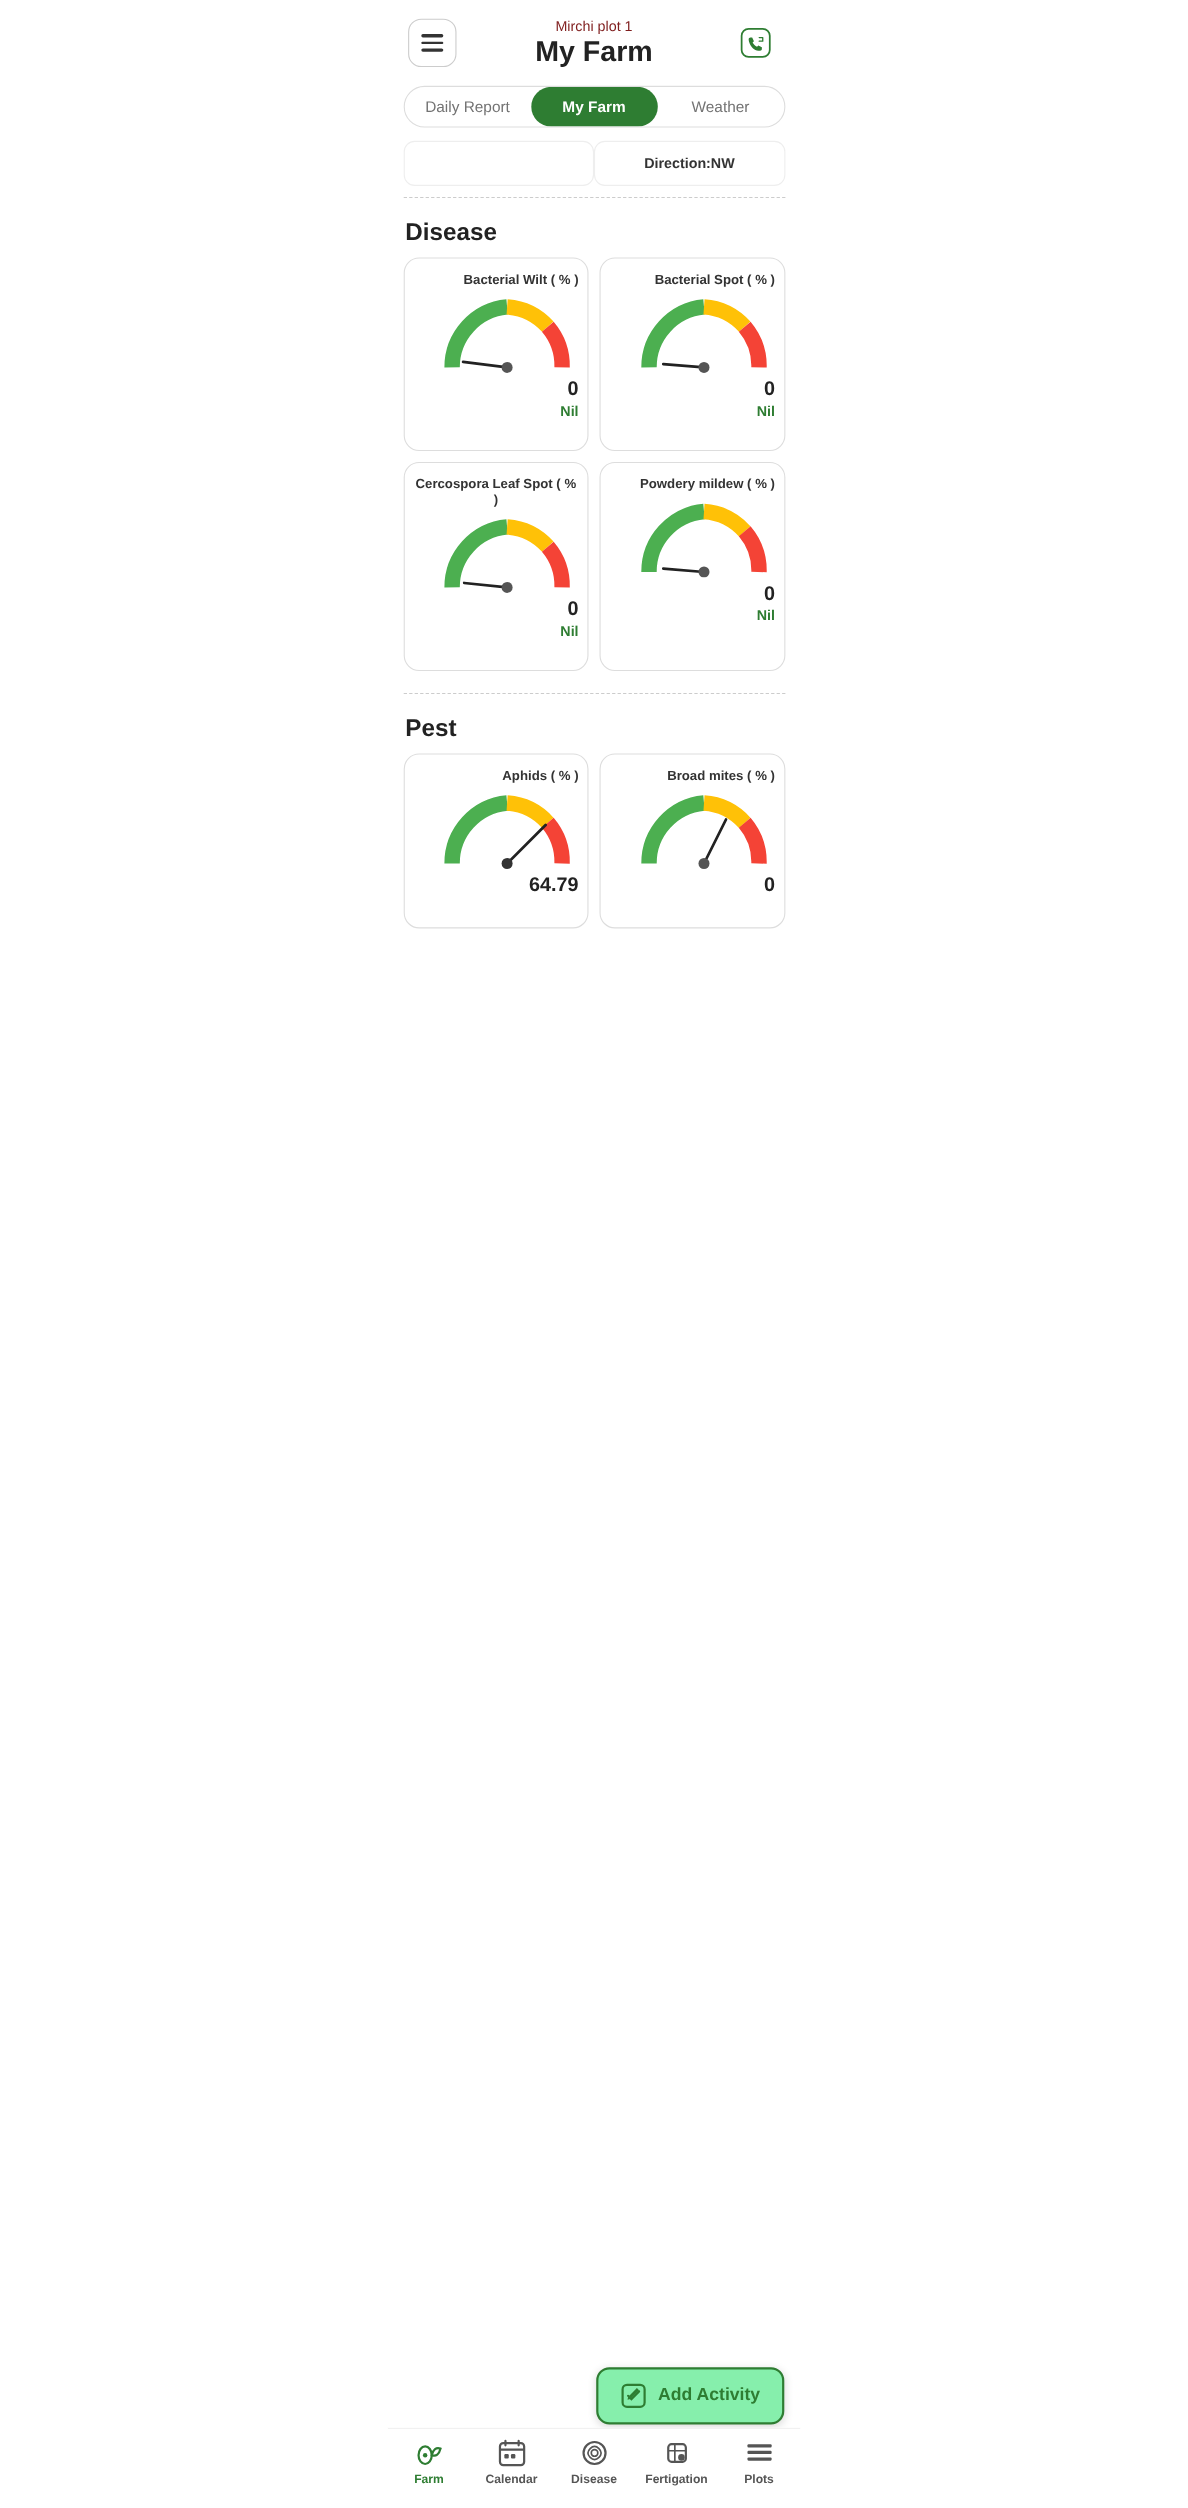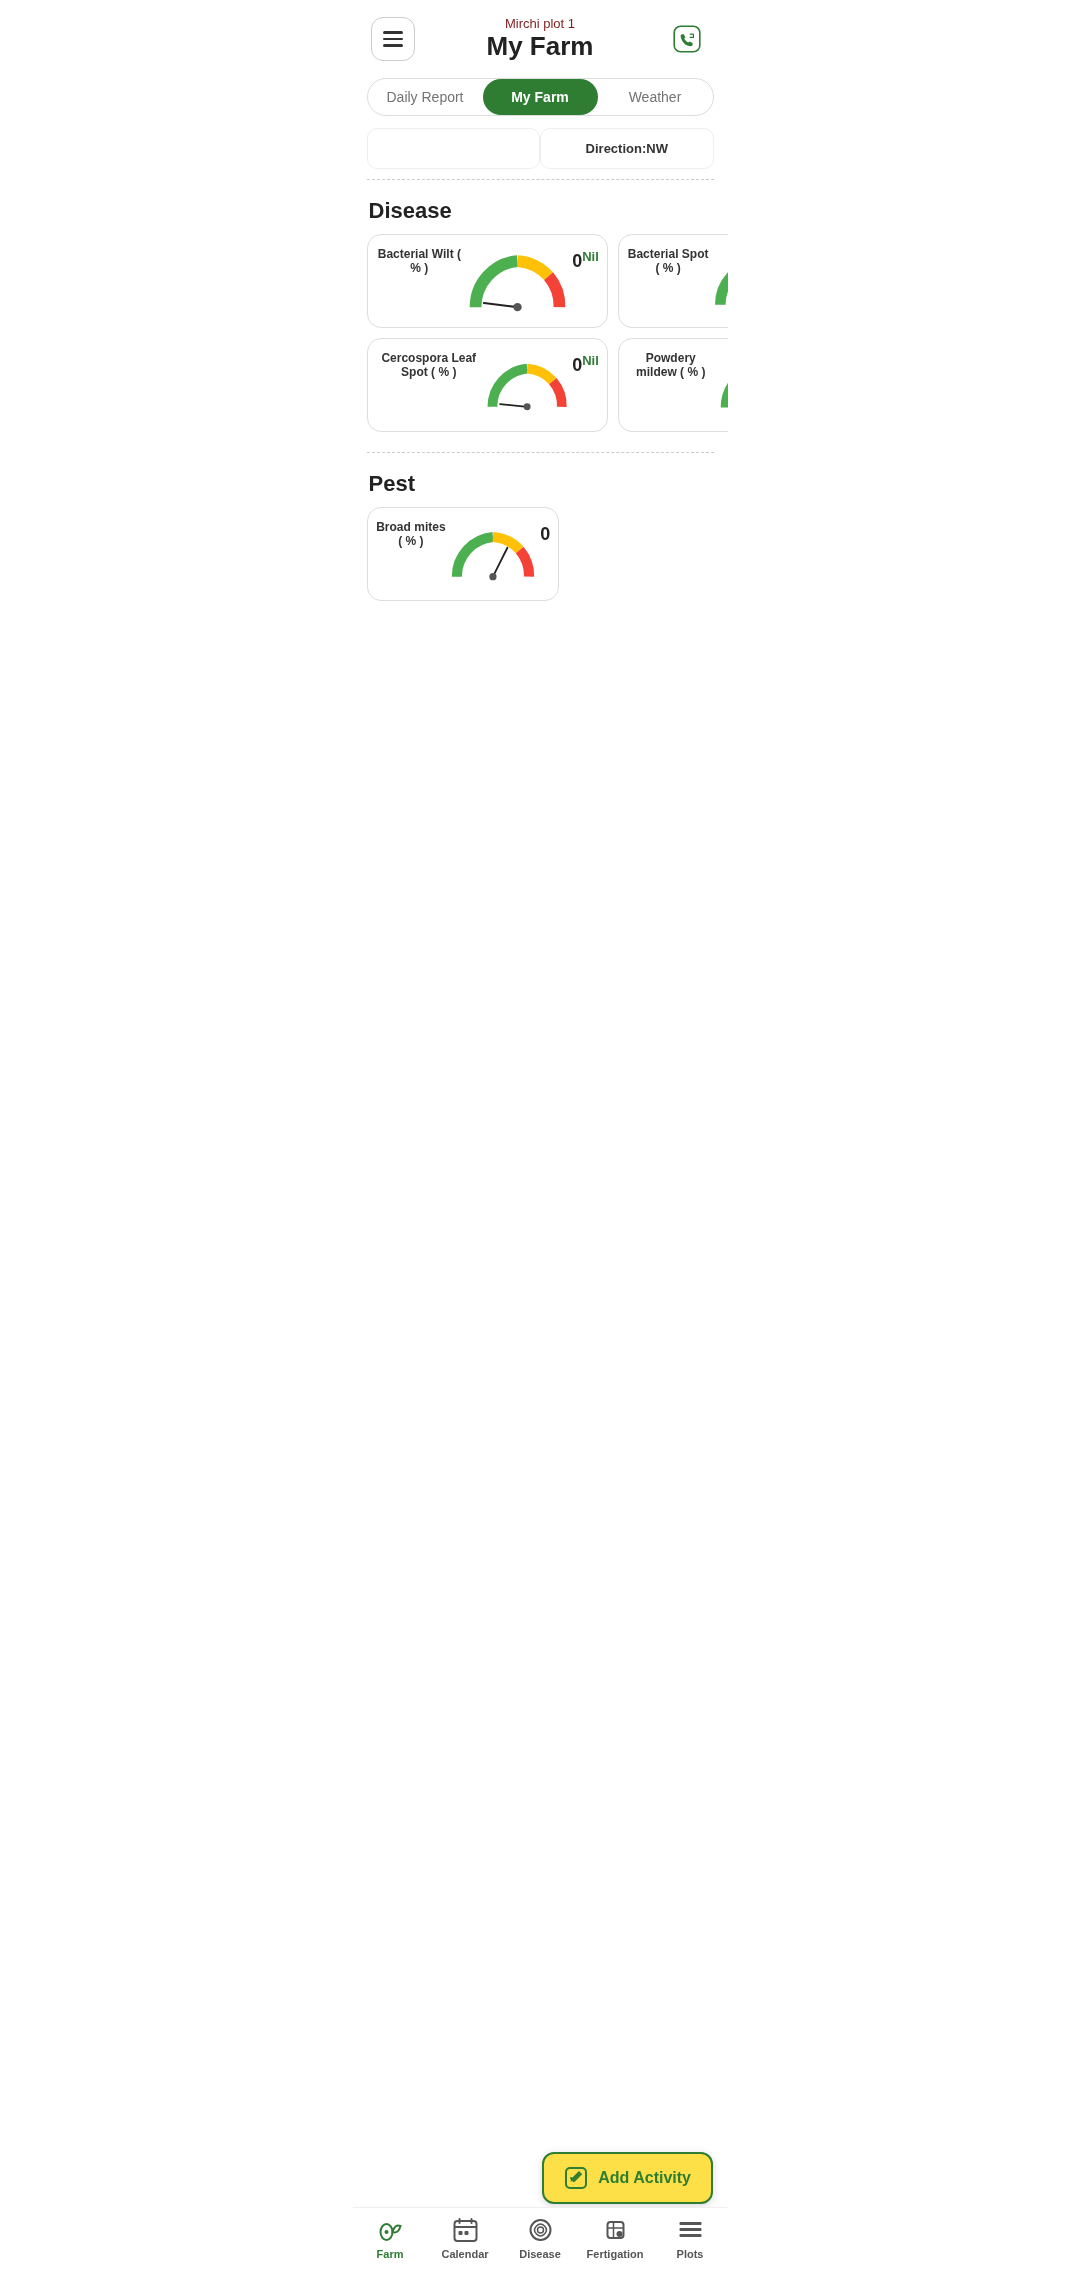--- a/index.html
+++ b/index.html
@@ -100,24 +100,24 @@
     
     .gauge-grid {
       display: grid;
       grid-template-columns: 1fr 1fr;
       gap: 10px;
       padding: 0 14px 10px;
     }
     .gauge-card {
       border: 1.5px solid #ddd;
       border-radius: 14px;
-      padding: 12px 8px 10px;
-      display: flex;
-      flex-direction: row;
-      align-items: flex-start;
+      padding: 12px 8px 28px;
+      display: flex;
+      flex-direction: column;
+      align-items: flex-end;
     }
     .gauge-label {
       font-size: 12px;
       font-weight: 600;
       color: #333;
       text-align: center;
       margin-bottom: 8px;
     }
     .gauge-svg { width: 130px; height: 70px; }
     .gauge-value {
@@ -156,21 +156,21 @@
     }
     .nav-icon { width: 28px; height: 28px; }
     .nav-label { font-size: 11px; color: #555; font-weight: bold; }
     .nav-item.active .nav-label { color: #2e7d32; }
 
     
     .add-activity-btn {
       position: fixed;
       bottom: 76px;
       right: calc(50% - 187px + 14px);
-      background: #fde047;
+      background: #86efac;
       border: 2px solid #2e7d32;
       border-radius: 12px;
       padding: 12px 20px;
       display: flex;
       align-items: center;
       gap: 10px;
       cursor: pointer;
       box-shadow: 0 2px 8px rgba(0,0,0,0.15);
     }
     .add-activity-btn span {
@@ -285,20 +285,32 @@
       <div class="gauge-nil">Nil</div>
     </div>
   </div>
 
   <hr class="divider">
 
   <div class="section-title">Pest</div>
 
   <div class="gauge-grid">
 
+    <div class="gauge-card">
+      <div class="gauge-label">Aphids ( % )</div>
+      <svg class="gauge-svg" viewBox="0 0 130 70">
+        <path d="M15,65 A55,55 0 0,1 65,10" stroke="#4caf50" stroke-width="14" fill="none"></path>
+        <path d="M65,10 A55,55 0 0,1 102,28" stroke="#ffc107" stroke-width="14" fill="none"></path>
+        <path d="M102,28 A55,55 0 0,1 115,65" stroke="#f44336" stroke-width="14" fill="none"></path>
+
+        <line x1="65" y1="65" x2="100" y2="30" stroke="#222" stroke-width="2.5" stroke-linecap="round"></line>
+        <circle cx="65" cy="65" r="5" fill="#333"></circle>
+      </svg>
+      <div class="gauge-value">64.79</div>
+    </div>
 
     <div class="gauge-card">
       <div class="gauge-label">Broad mites ( % )</div>
       <svg class="gauge-svg" viewBox="0 0 130 70">
         <path d="M15,65 A55,55 0 0,1 65,10" stroke="#4caf50" stroke-width="14" fill="none"></path>
         <path d="M65,10 A55,55 0 0,1 102,28" stroke="#ffc107" stroke-width="14" fill="none"></path>
         <path d="M102,28 A55,55 0 0,1 115,65" stroke="#f44336" stroke-width="14" fill="none"></path>
         <line x1="65" y1="65" x2="85" y2="25" stroke="#222" stroke-width="2.5" stroke-linecap="round"></line>
         <circle cx="65" cy="65" r="5" fill="#555"></circle>
       </svg>

